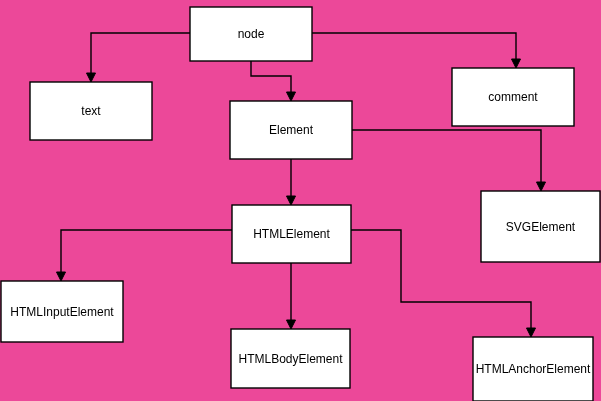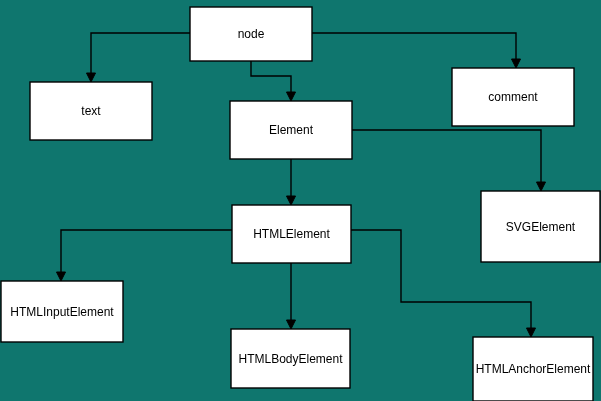--- a/index.html
+++ b/index.html
@@ -7,21 +7,21 @@
     padding: 0;
     background: #ffffff;
   }
   body {
     font-family: "Liberation Sans", sans-serif;
   }
   #diagram-canvas {
     position: relative;
     width: 601px;
     height: 401px;
-    background: #0f766e;
+    background: #ec4899;
     overflow: hidden;
   }
   #diagram-canvas svg {
     position: absolute;
     top: 0;
     left: 0;
     width: 601px;
     height: 401px;
   }
   .node-box {

